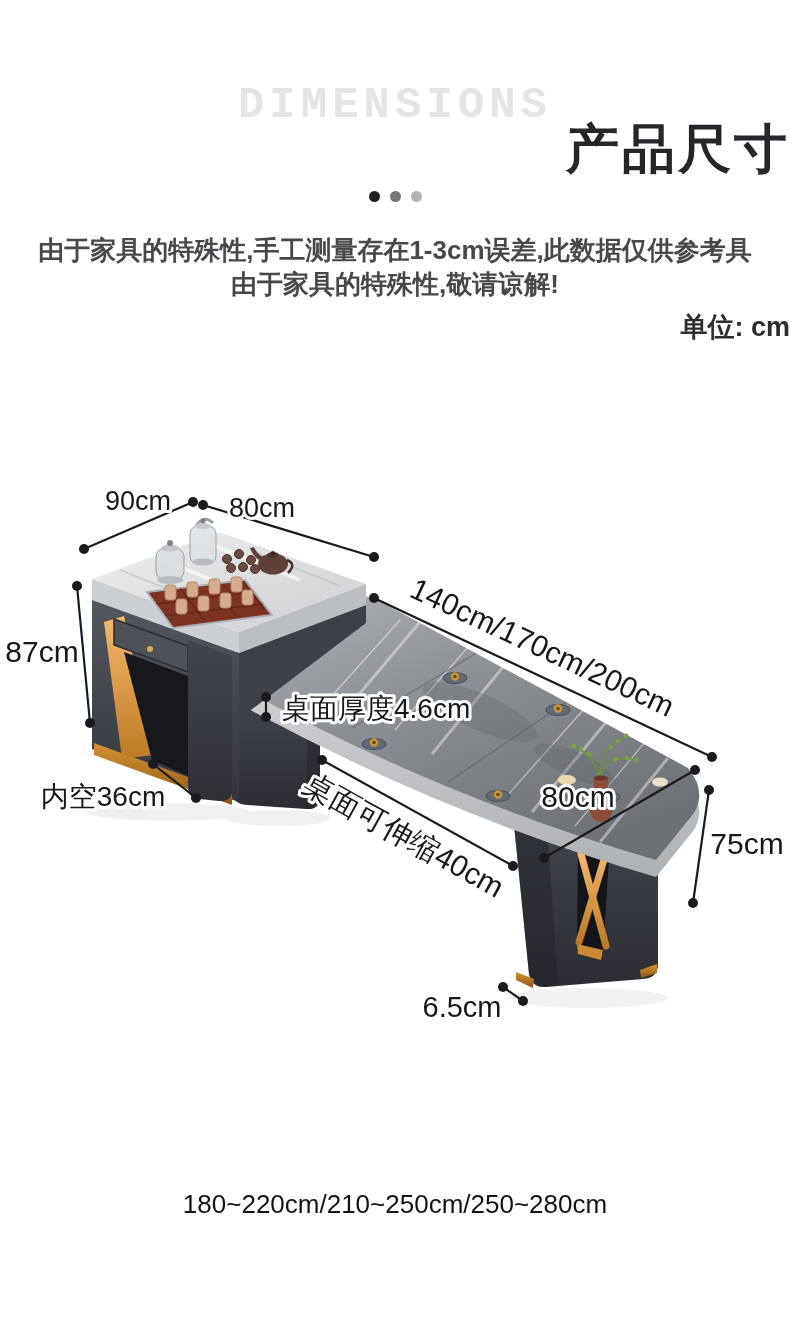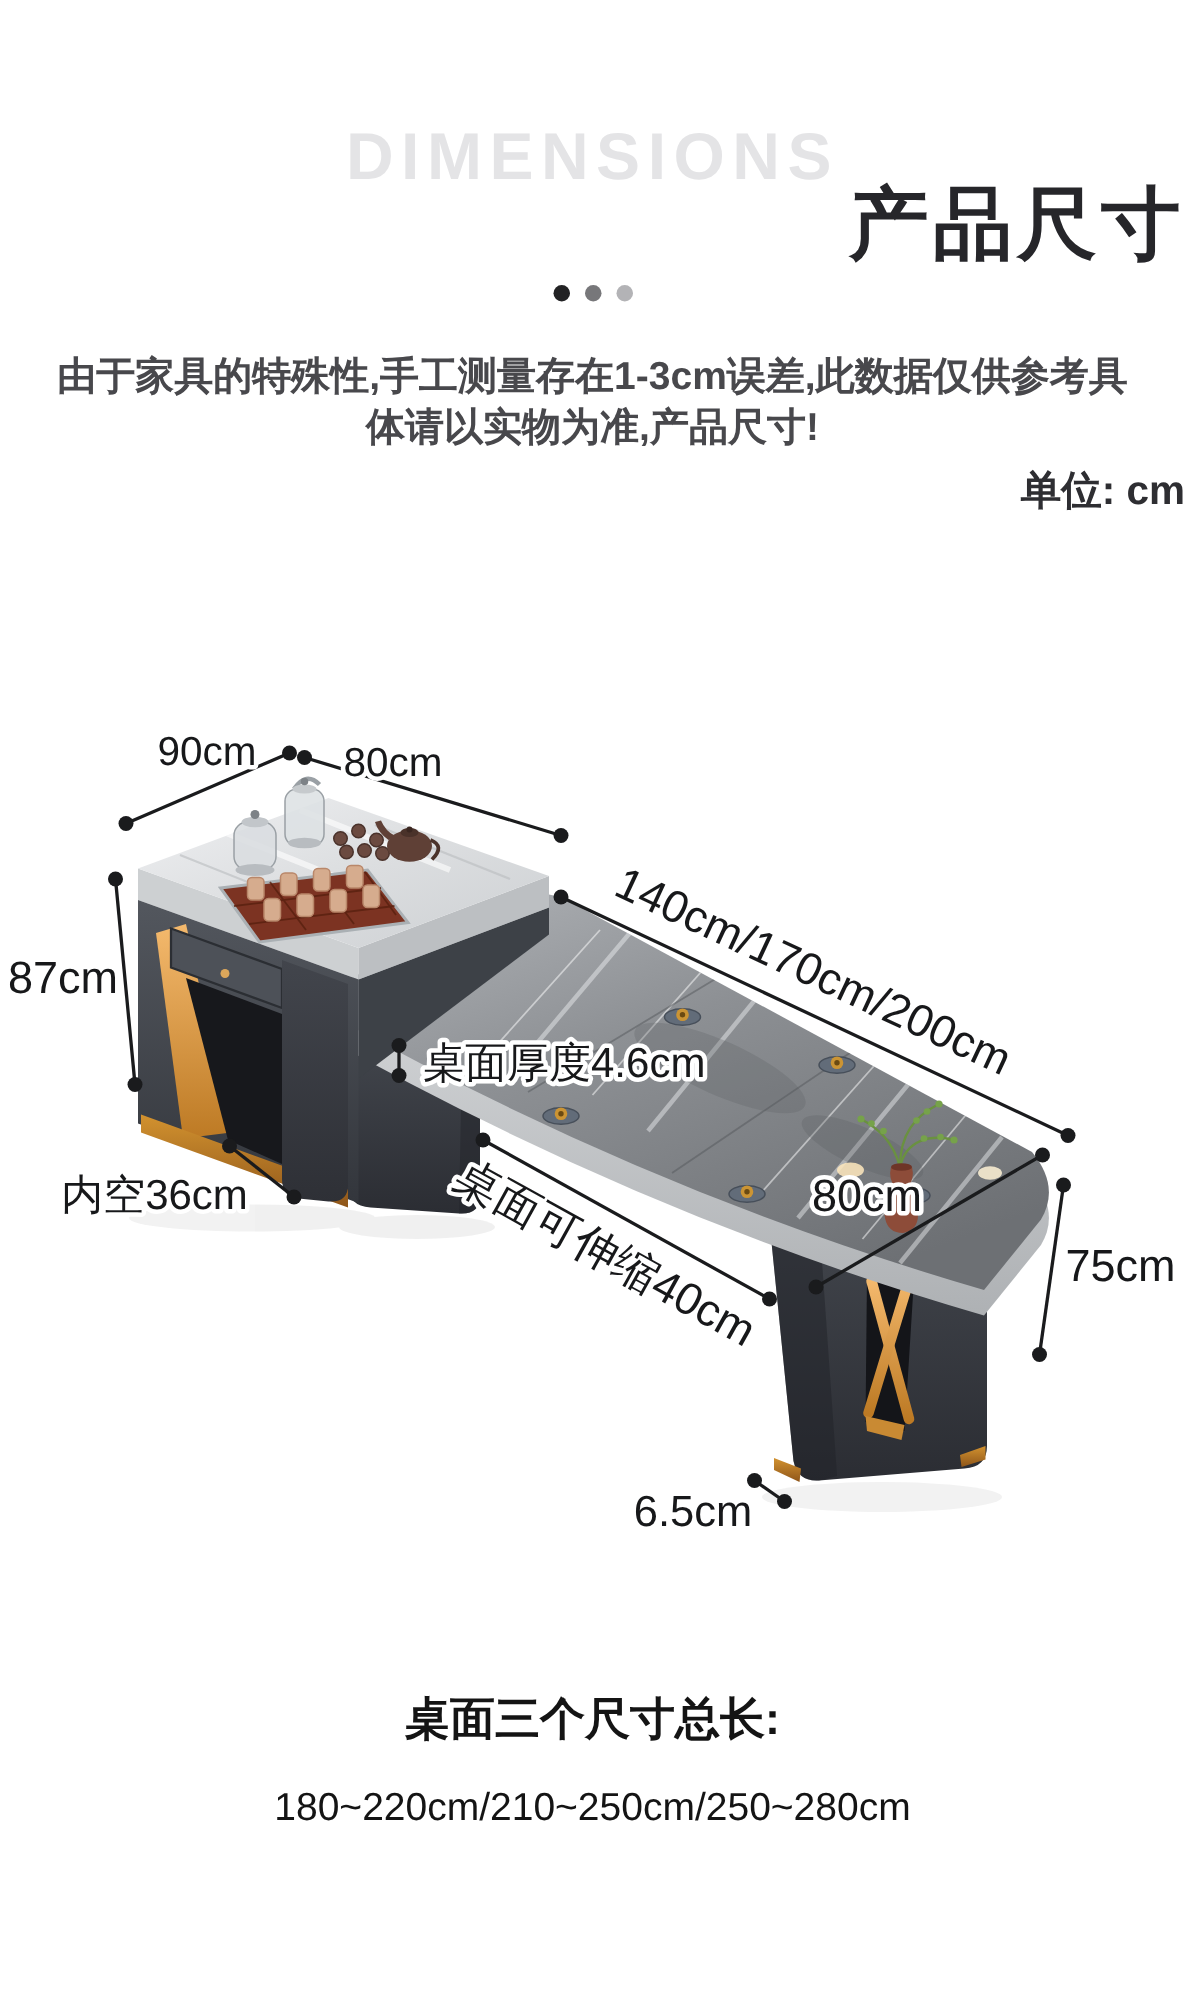--- a/index.html
+++ b/index.html
@@ -3,21 +3,21 @@
 <meta charset="utf-8">
 <style>
   html,body{margin:0;padding:0;background:#ffffff;}
   .page{
     position:relative;width:790px;height:1326px;margin:0 auto;
     background:#ffffff;overflow:hidden;
     font-family:"Liberation Sans","DejaVu Sans",sans-serif;
   }
   .watermark{
     position:absolute;top:80px;left:0;width:100%;text-align:center;
-    font-size:44px;font-weight:700;letter-spacing:5px;color:#e4e4e6;
+    font-size:44px;font-weight:700;letter-spacing:5px;color:#e4e4e6;font-family:Liberation Mono, monospace;
   }
   .title{
     position:absolute;top:114px;left:0;width:100%;text-align:right;margin:0;
     font-size:53px;font-weight:800;letter-spacing:3px;color:#26262a;
   }
   .dots{position:absolute;top:188px;left:0;width:100%;text-align:center;}
   .dots span{display:inline-block;width:11px;height:11px;border-radius:50%;margin:0 5px;}
   .dot-1{background:#222224;}
   .dot-2{background:#77777a;}
   .dot-3{background:#b3b3b6;}
@@ -51,21 +51,21 @@
 
 <div class="page">
 
   <div class="watermark">DIMENSIONS</div>
   <h1 class="title">产品尺寸</h1>
   <div class="dots">
     <span class="dot-1"></span><span class="dot-2"></span><span class="dot-3"></span>
   </div>
   <div class="disclaimer">
     <div>由于家具的特殊性,手工测量存在1-3cm误差,此数据仅供参考具</div>
-    <div>体请以实物为准,产品尺寸!</div>
+    <div>由于家具的特殊性,敬请谅解!</div>
   </div>
   <div class="unit">单位: cm</div>
 
   <svg class="diagram" width="790" height="620" viewBox="0 0 790 620" xmlns="http://www.w3.org/2000/svg">
     <defs>
       <linearGradient id="marbleLight" x1="0" y1="0" x2="1" y2="1">
         <stop offset="0" stop-color="#eff0f2"></stop>
           <stop offset="0.5" stop-color="#dcdee0"></stop>
           <stop offset="1" stop-color="#cdd0d3"></stop>
       </linearGradient>
@@ -340,16 +340,15 @@
       </g>
       <g>
         <line class="dim-line" x1="503" y1="527" x2="523" y2="541"></line>
         <circle class="dim-dot" cx="503" cy="527" r="5"></circle>
           <circle class="dim-dot" cx="523" cy="541" r="5"></circle>
         <text class="dim-label" x="462" y="557" font-size="29" text-anchor="middle">6.5cm</text>
       </g>
     </g>
   </svg>
 
-  <div class="footer-label">桌面三个尺寸总长:</div>
   <div class="footer-value">180~220cm/210~250cm/250~280cm</div>
 
 </div>
 
 </body></html>

